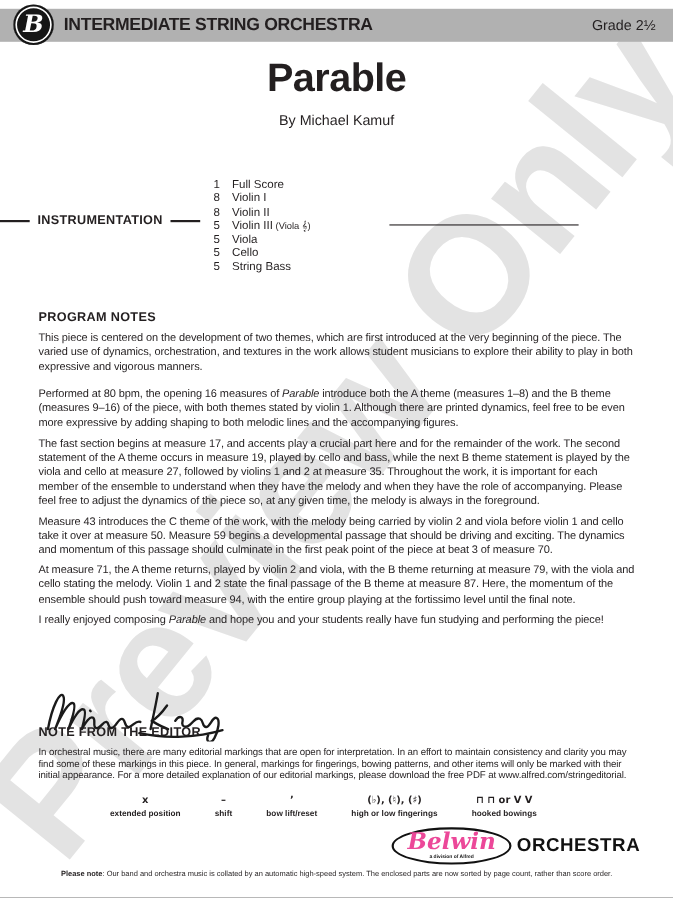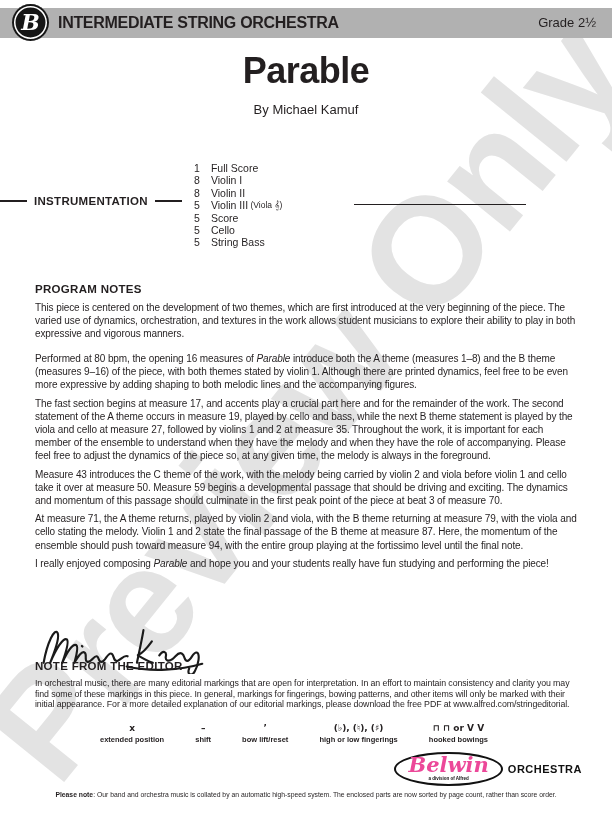--- a/index.html
+++ b/index.html
@@ -55,21 +55,21 @@
   .legend-sym{font-family:"DejaVu Sans",sans-serif;font-size:9px;font-weight:bold;line-height:10px;}
   .legend-lab{font-size:7.5px;font-weight:bold;margin-top:2px;white-space:nowrap;}
   
   .belwin{position:absolute;top:752px;right:30px;display:flex;align-items:center;}
   .belwin-oval{
     display:flex;flex-direction:column;align-items:center;justify-content:center;
     border:2.5px solid #111;border-radius:50%;padding:1px 12px 3px 12px;
   }
   .belwin-name{font-family:"DejaVu Serif",serif;font-style:italic;font-weight:bold;font-size:21px;line-height:20px;color:#ec4899;}
   .belwin-div{font-size:4.5px;font-weight:bold;color:#111;margin-top:1px;white-space:nowrap;}
-  .belwin-line{font-size:11px;font-weight:bold;letter-spacing:0.5px;color:#111;margin-left:5px;}
+  .belwin-line{font-size:17px;font-weight:bold;letter-spacing:0.5px;color:#111;margin-left:5px;}
   
   .footer{position:absolute;top:791px;left:0;width:612px;text-align:center;font-size:6.8px;white-space:nowrap;}
 </style>
 </head>
 <body>
 
 <div class="page">
 
   <div class="watermark">Preview Only</div>
 
@@ -104,21 +104,21 @@
             <span class="instr-qty">8</span>
             <span class="instr-name">Violin II</span>
           </div>
           <div class="instr-row">
             <span class="instr-qty">5</span>
             <span class="instr-name">Violin III</span>
             <span class="instr-note">&nbsp;(Viola 𝄞)</span>
           </div>
           <div class="instr-row">
             <span class="instr-qty">5</span>
-            <span class="instr-name">Score</span>
+            <span class="instr-name">Viola</span>
           </div>
           <div class="instr-row">
             <span class="instr-qty">5</span>
             <span class="instr-name">Cello</span>
           </div>
           <div class="instr-row">
             <span class="instr-qty">5</span>
             <span class="instr-name">String Bass</span>
           </div>
         </div>

